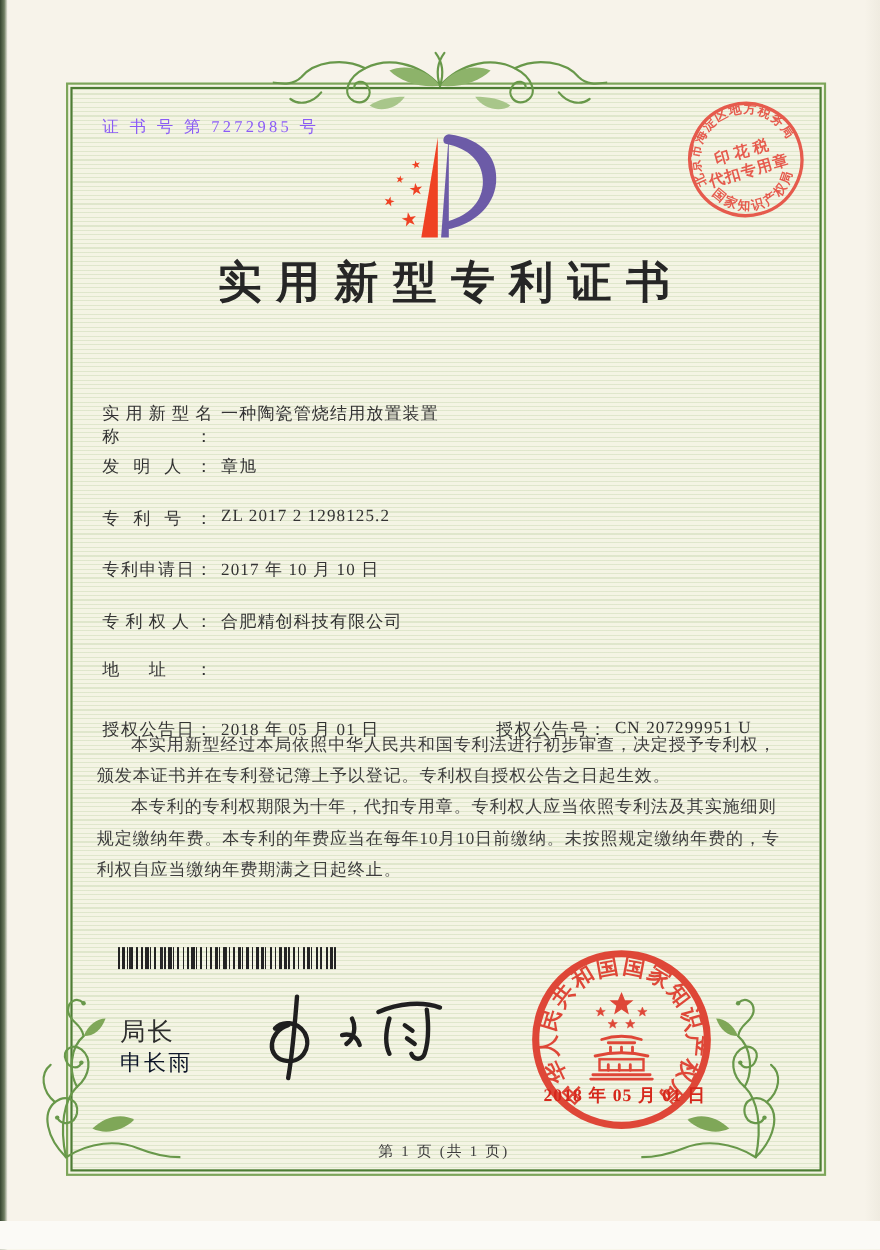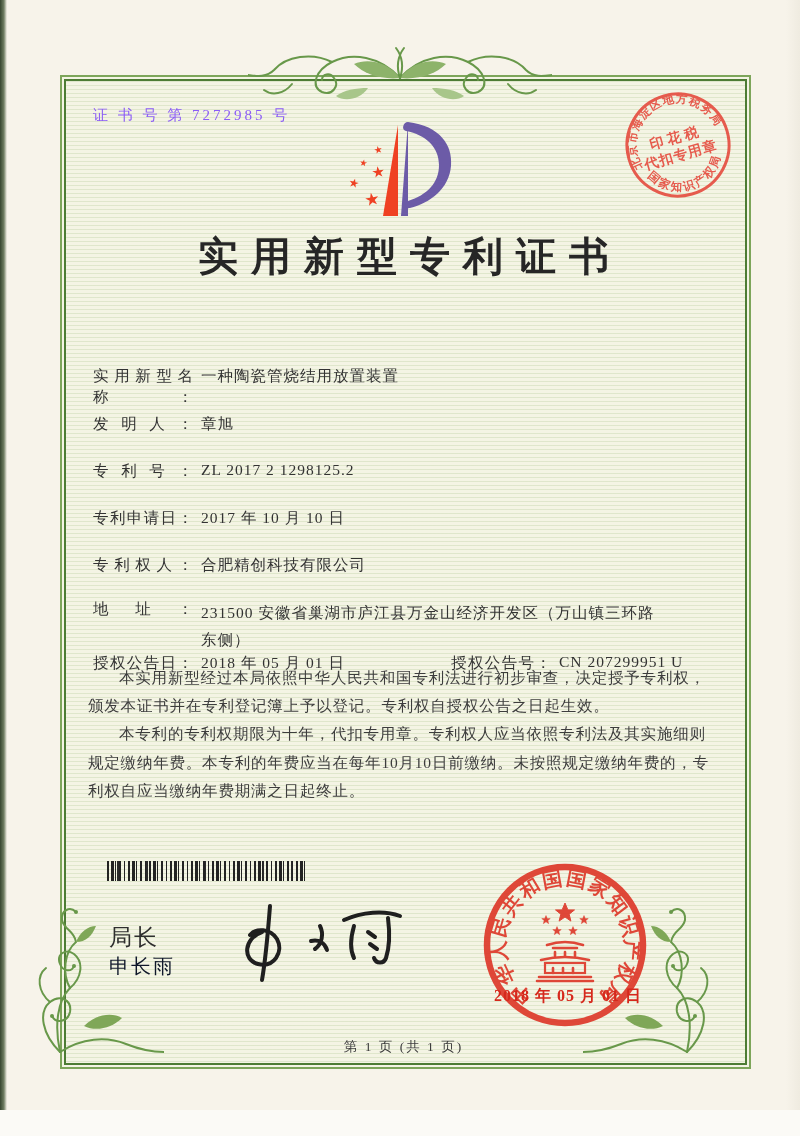--- a/index.html
+++ b/index.html
@@ -161,21 +161,20 @@
 <div class="frow" style="top:492px">
   <span class="flabel">专利申请日：</span>
   <span class="fvalue">2017 年 10 月 10 日</span>
 </div>
 <div class="frow" style="top:539px">
   <span class="flabel">专利权人：</span>
   <span class="fvalue">合肥精创科技有限公司</span>
 </div>
 <div class="frow" style="top:583px">
   <span class="flabel">地址：</span>
-  <span class="fvalue wrap">231500 安徽省巢湖市庐江县万金山经济开发区（万山镇三环路东侧）</span>
 </div>
 <div class="frow" style="top:637px">
   <span class="flabel">授权公告日：</span>
   <span class="fvalue">2018 年 05 月 01 日</span>
   <span class="pair2">
     <span class="flabel">授权公告号：</span>
     <span class="fvalue">CN 207299951 U</span>
   </span>
 </div>
 

